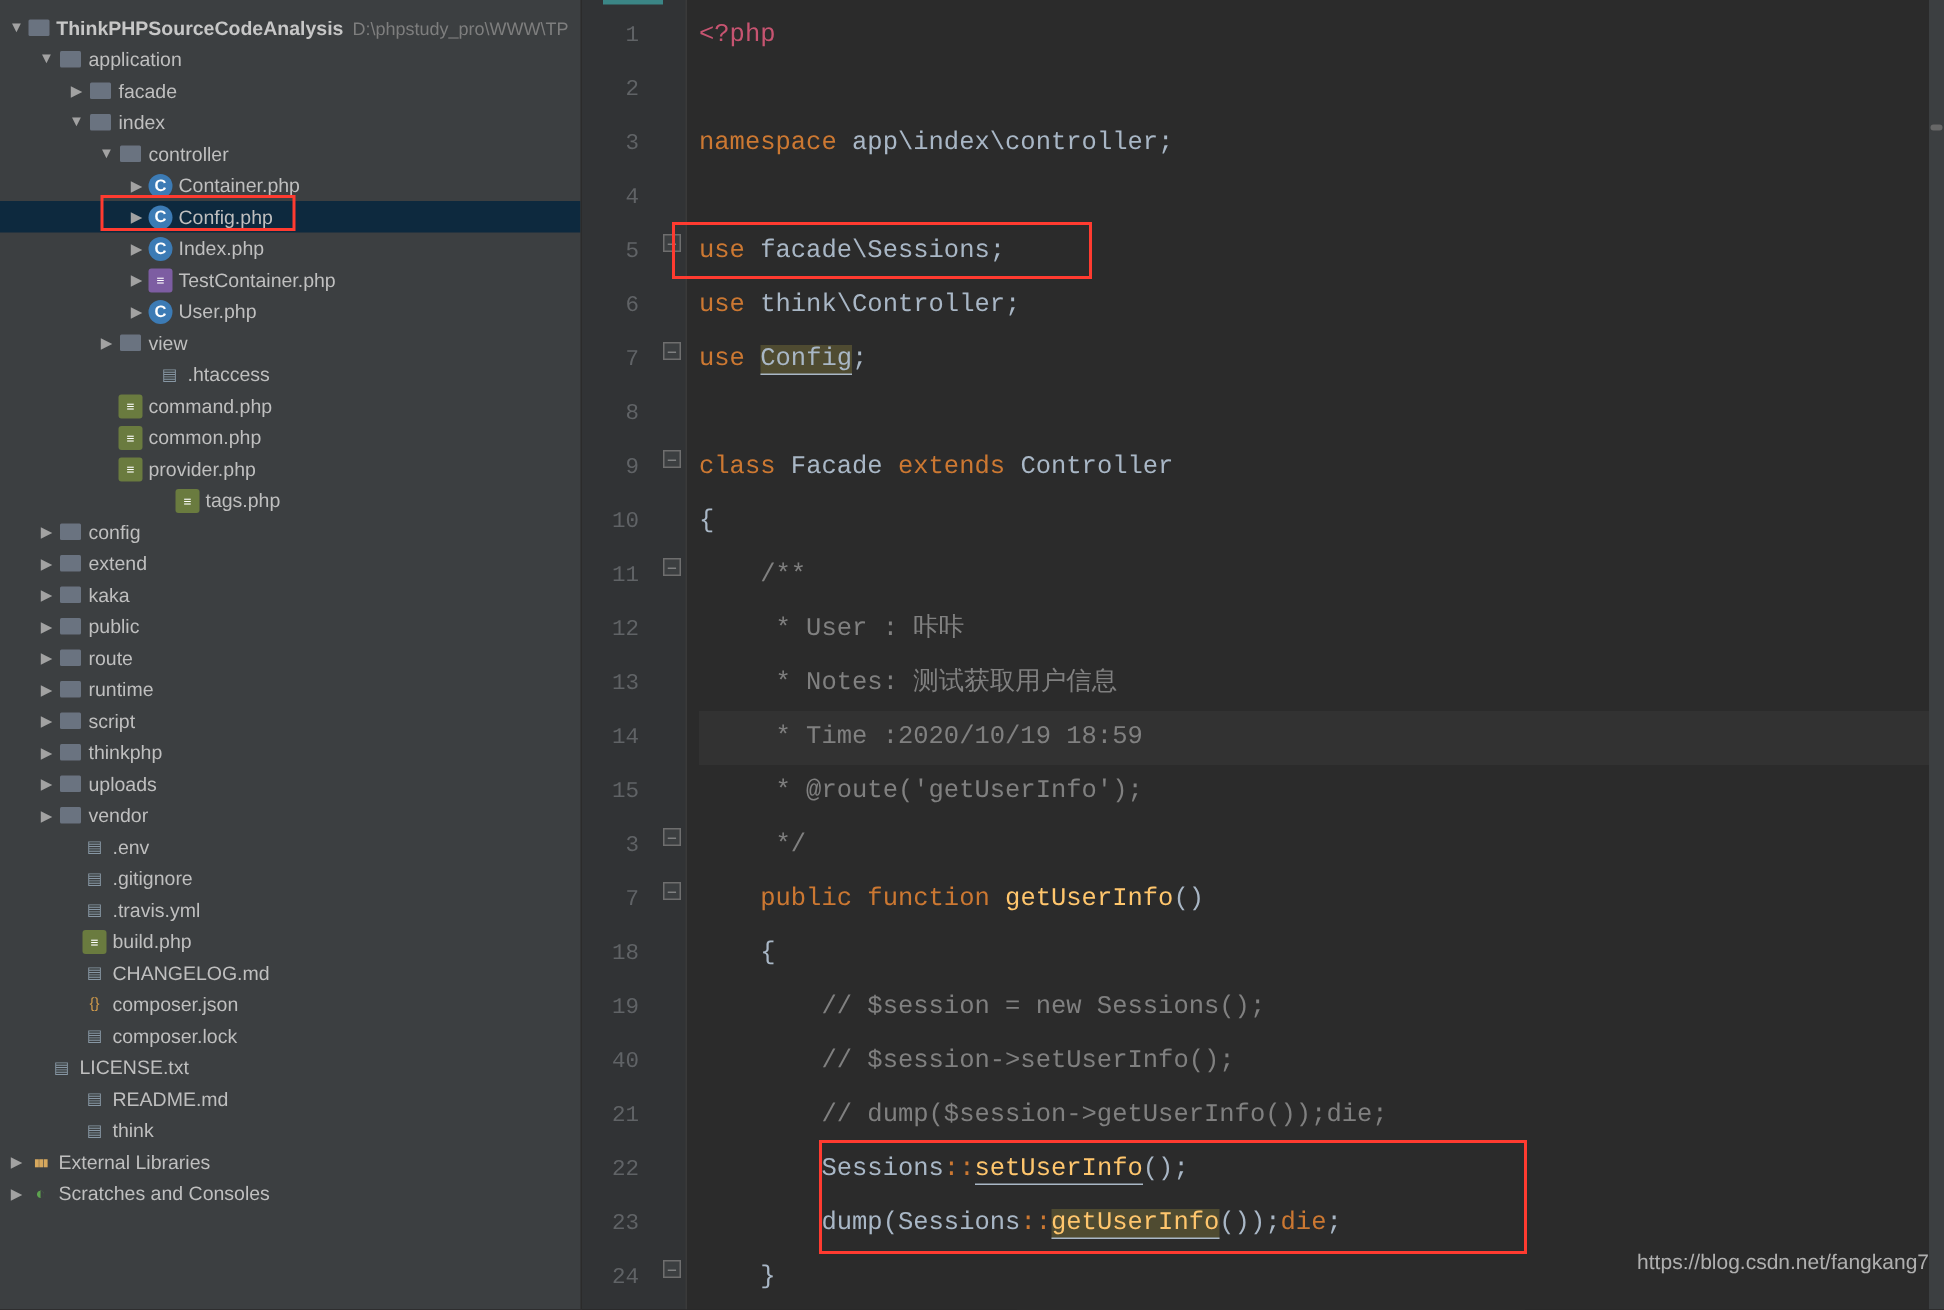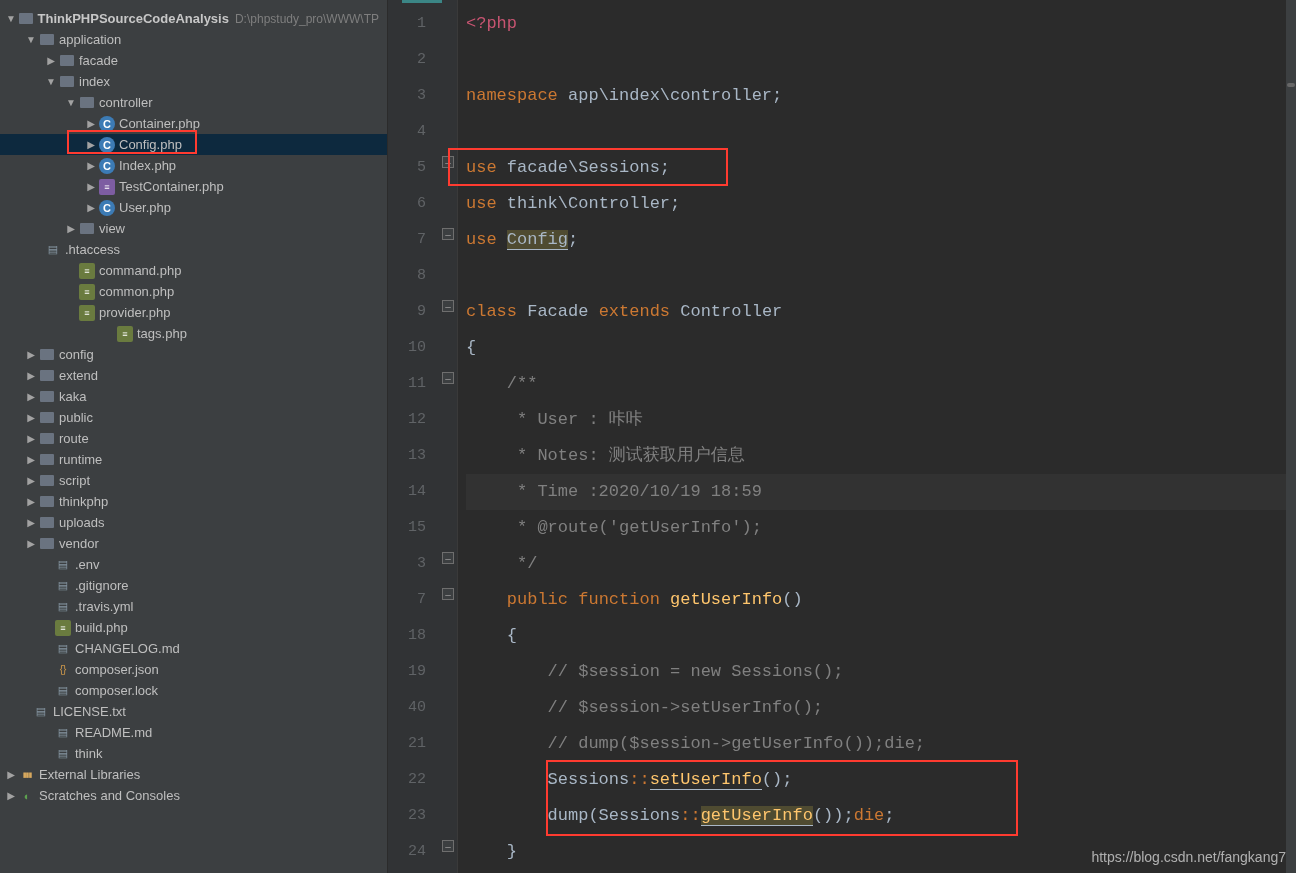--- a/index.html
+++ b/index.html
@@ -40,21 +40,21 @@
 .foldcol { width: 18px; background:#313335; border-right:1px solid #3a3a3a; position:relative; }
 .foldmark { position:absolute; left:2px; width:12px; height:12px; border:1px solid #6e6e6e; color:#999; font-size:10px; display:flex; align-items:center; justify-content:center; background:#3c3f41;}
 .code { flex:1; font-family: Consolas, "Courier New", monospace; font-size: 17px; padding-top: 6px; padding-left: 8px; position: relative; }
 .code .line { height: 36px; line-height: 36px; white-space: pre; }
 .code .line.current { background: #323232; }
 .kw { color: #cc7832; }
 .fn { color: #ffc66d; }
 .cmt { color: #808080; }
 .pink { color: #c75471; }
 .warn { background: rgba(145,135,60,.35); }
-.watermark { position: absolute; right: 10px; bottom: 8px; color: #c7c7c7; font-size: 14px; opacity: .85; font-family: Arial, sans-serif; z-index:60;}
+.watermark { position: absolute; right: 10px; bottom: 24px; color: #c7c7c7; font-size: 14px; opacity: .85; font-family: Arial, sans-serif; z-index:60;}
 .tabactive{ position:absolute; top:0; left:402px; width:40px; height:3px; background:#3b8686;}
 .scrollbar { position:absolute; right:0; top:0; width:10px; height:100%; background:#3c3f41;}
 .scrollthumb { position:absolute; right:1px; top:83px; width:8px; height:4px; background:#676767; border-radius:2px;}
 .codebox { position:absolute; border: 2px solid #ff3b30; z-index:40;}
 .underline { border-bottom:1px solid #a9b7c6;}
 </style>
 </head>
 <body>
 
 <div class="main">
@@ -109,21 +109,21 @@
       <div class="row" style="padding-left:86px">
           <span class="arrow closed"></span>
           <span class="icon phpcls"></span>
           <span class="label">User.php</span>
         </div>
       <div class="row" style="padding-left:66px">
           <span class="arrow closed"></span>
           <span class="icon dir"></span>
           <span class="label">view</span>
         </div>
-      <div class="row" style="padding-left:32px">
+      <div class="row" style="padding-left:92px">
           <span class="arrow none"></span>
           <span class="icon txt"></span>
           <span class="label">.htaccess</span>
         </div>
       <div class="row" style="padding-left:66px">
           <span class="arrow none"></span>
           <span class="icon phpcfg"></span>
           <span class="label">command.php</span>
         </div>
       <div class="row" style="padding-left:66px">

